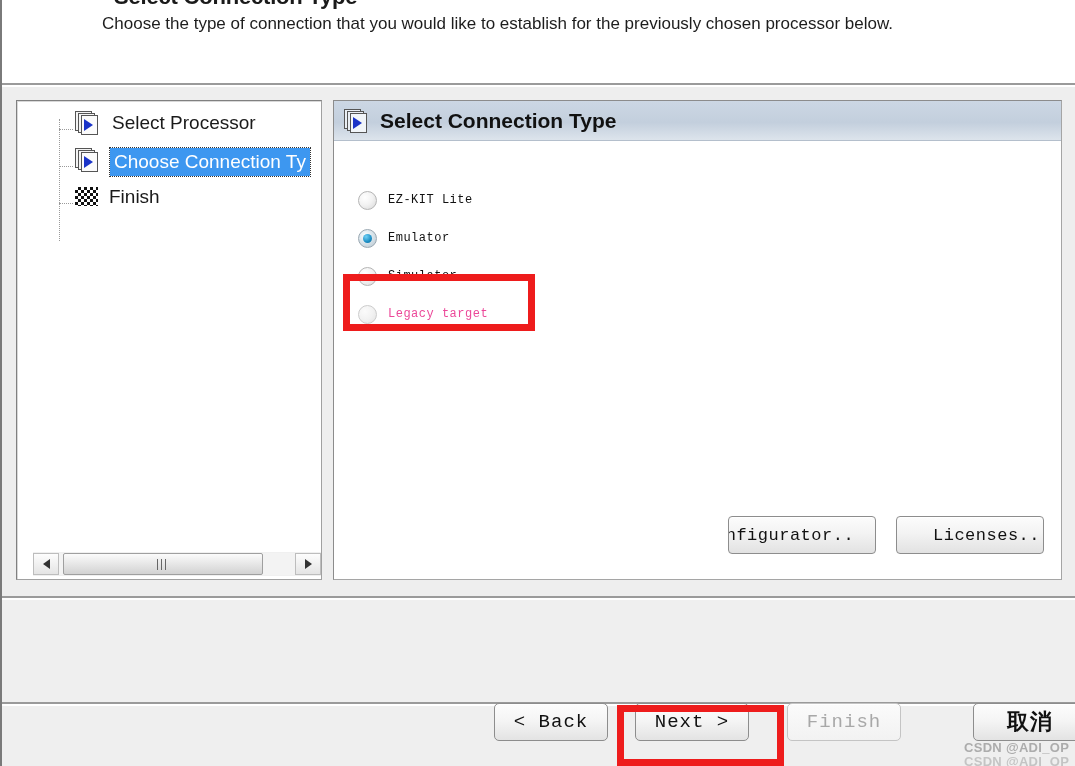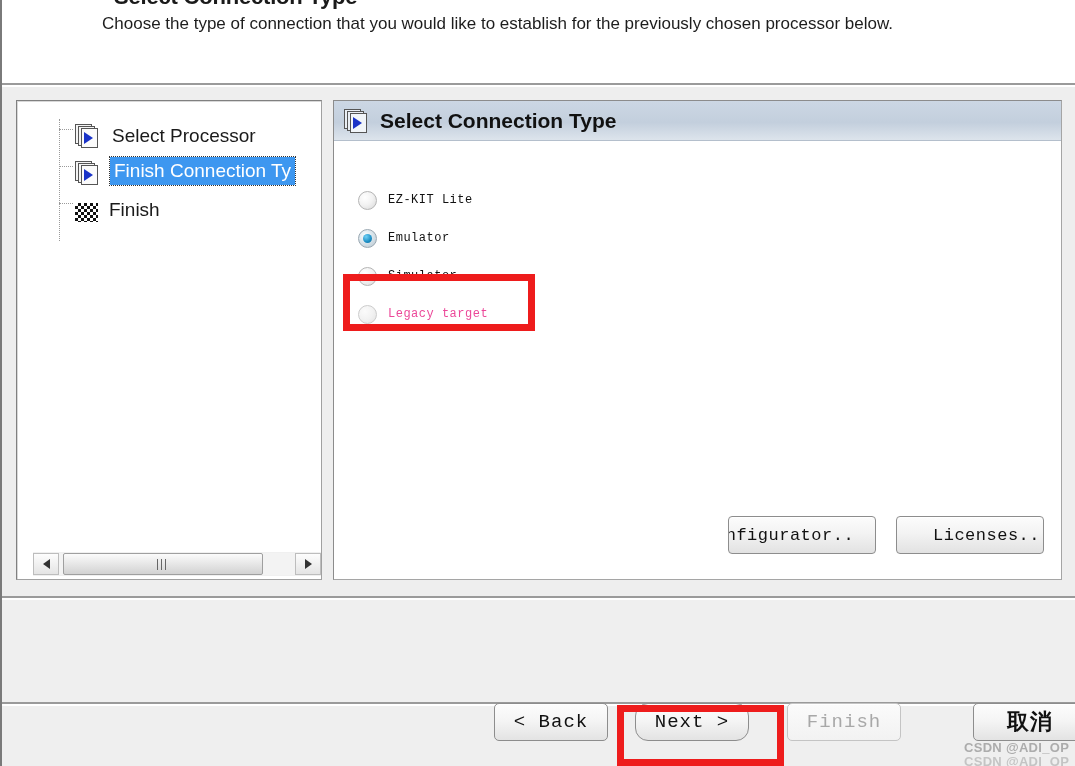--- a/index.html
+++ b/index.html
@@ -63,21 +63,21 @@
     overflow: hidden;
   }
   .tree-inner { position: relative; padding: 10px 0 0 0; height: 100%; }
   .tree-dashes {
     position: absolute; left: 42px; top: 18px;
     width: 1px; height: 122px;
     border-left: 1px dotted #9a9a9a;
   }
   .tree-row {
     position: relative;
-    display: flex; align-items: flex-end;
+    display: flex; align-items: flex-start;
     height: 37px;
     padding-left: 42px;
     white-space: nowrap;
   }
   .tree-row .stub {
     position: absolute; left: 42px; top: 18px;
     width: 14px; height: 1px;
     border-top: 1px dotted #9a9a9a;
   }
   .tree-ico {
@@ -266,21 +266,21 @@
     border: 1px solid #8d8d8d;
     border-radius: 5px;
     height: 38px; width: 114px;
     display: flex; align-items: center; justify-content: center;
     box-shadow: inset 0 1px 0 #ffffff;
     position: absolute;
     white-space: nowrap;
   }
   .fbtn.disabled { color: #a8a8a8; background: linear-gradient(#fbfbfb,#f2f2f2); border-color:#c4c4c4; }
   .fbtn-back   { left: 492px; }
-  .fbtn-next   { left: 633px; border-radius: 13px; }
+  .fbtn-next   { left: 633px; }
   .fbtn-finish { left: 785px; }
   .fbtn-cancel { left: 935px; font-family: "DejaVu Sans", sans-serif; font-size: 22px; font-weight: bold; margin-left: 36px; }
 
   .red-box-next {
     position: absolute;
     left: 615px; top: 705px;
     width: 167px; height: 61px;
     border: 7px solid #ee1c1c;
     pointer-events: none;
   }
@@ -337,21 +337,21 @@
       </div>
 
       <div class="tree-row selected">
         <div class="stub"></div>
         <div class="tree-ico">
           <div class="pg pg1"></div>
             <div class="pg pg2"></div>
             <div class="pg pg3"></div>
             <div class="tri"></div>
         </div>
-        <div class="tree-label">Finish Connection Ty</div>
+        <div class="tree-label">Choose Connection Ty</div>
       </div>
 
 
       <div class="tree-row">
         <div class="stub"></div>
         <div class="flag-ico"></div>
         <div class="tree-label">Finish</div>
       </div>
     </div>
 

